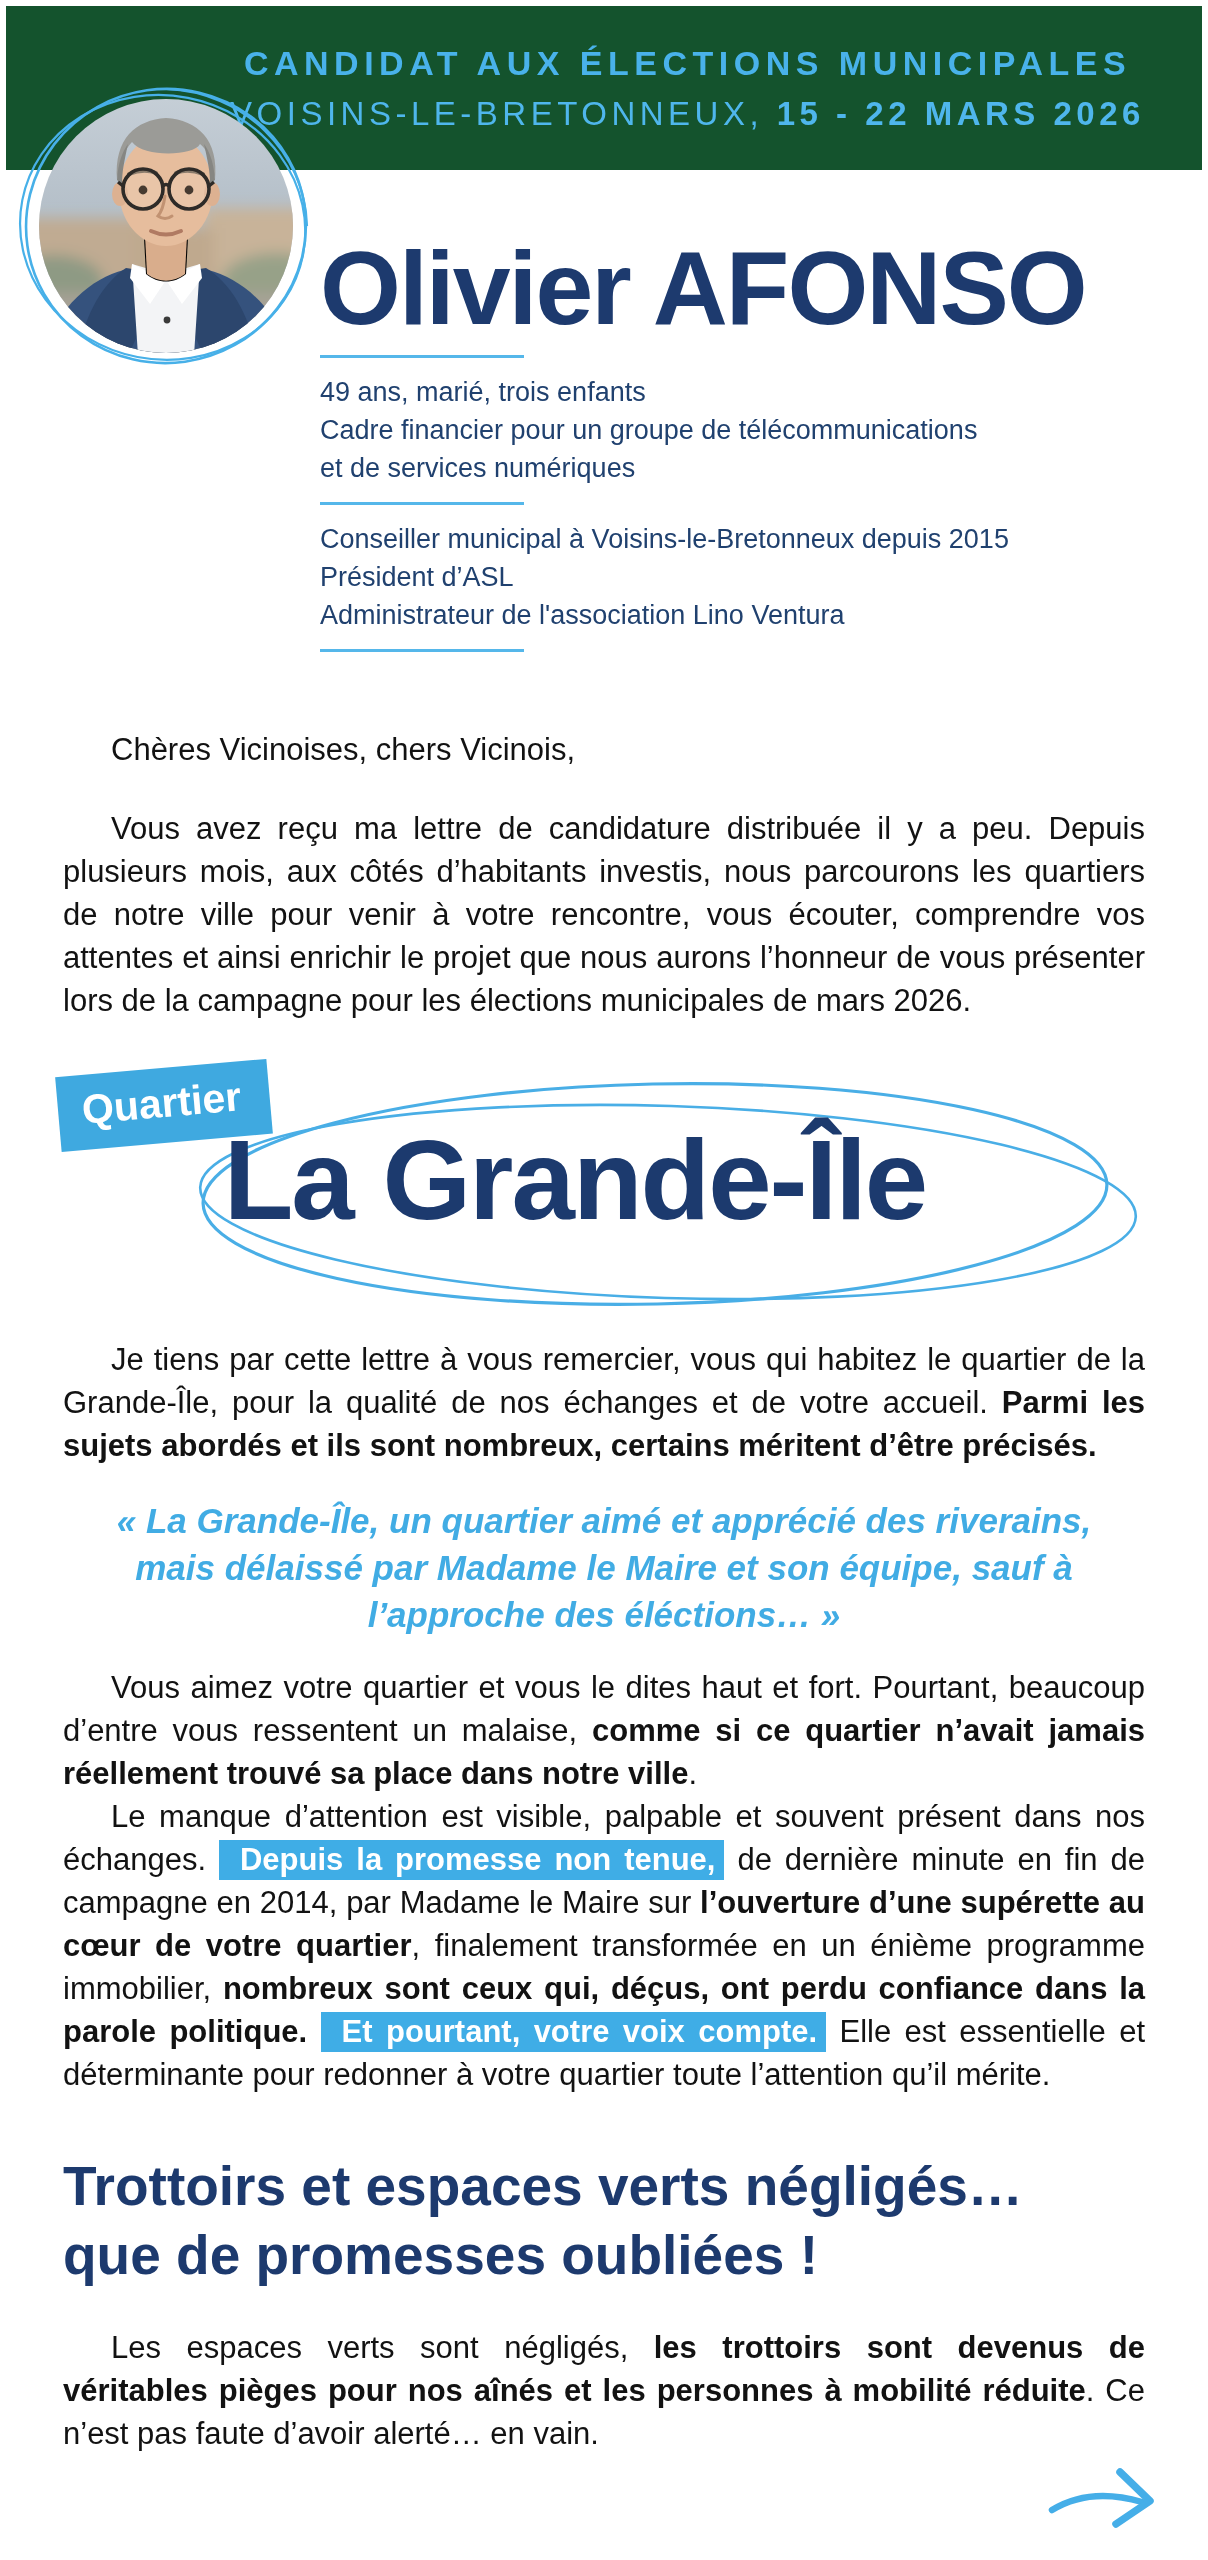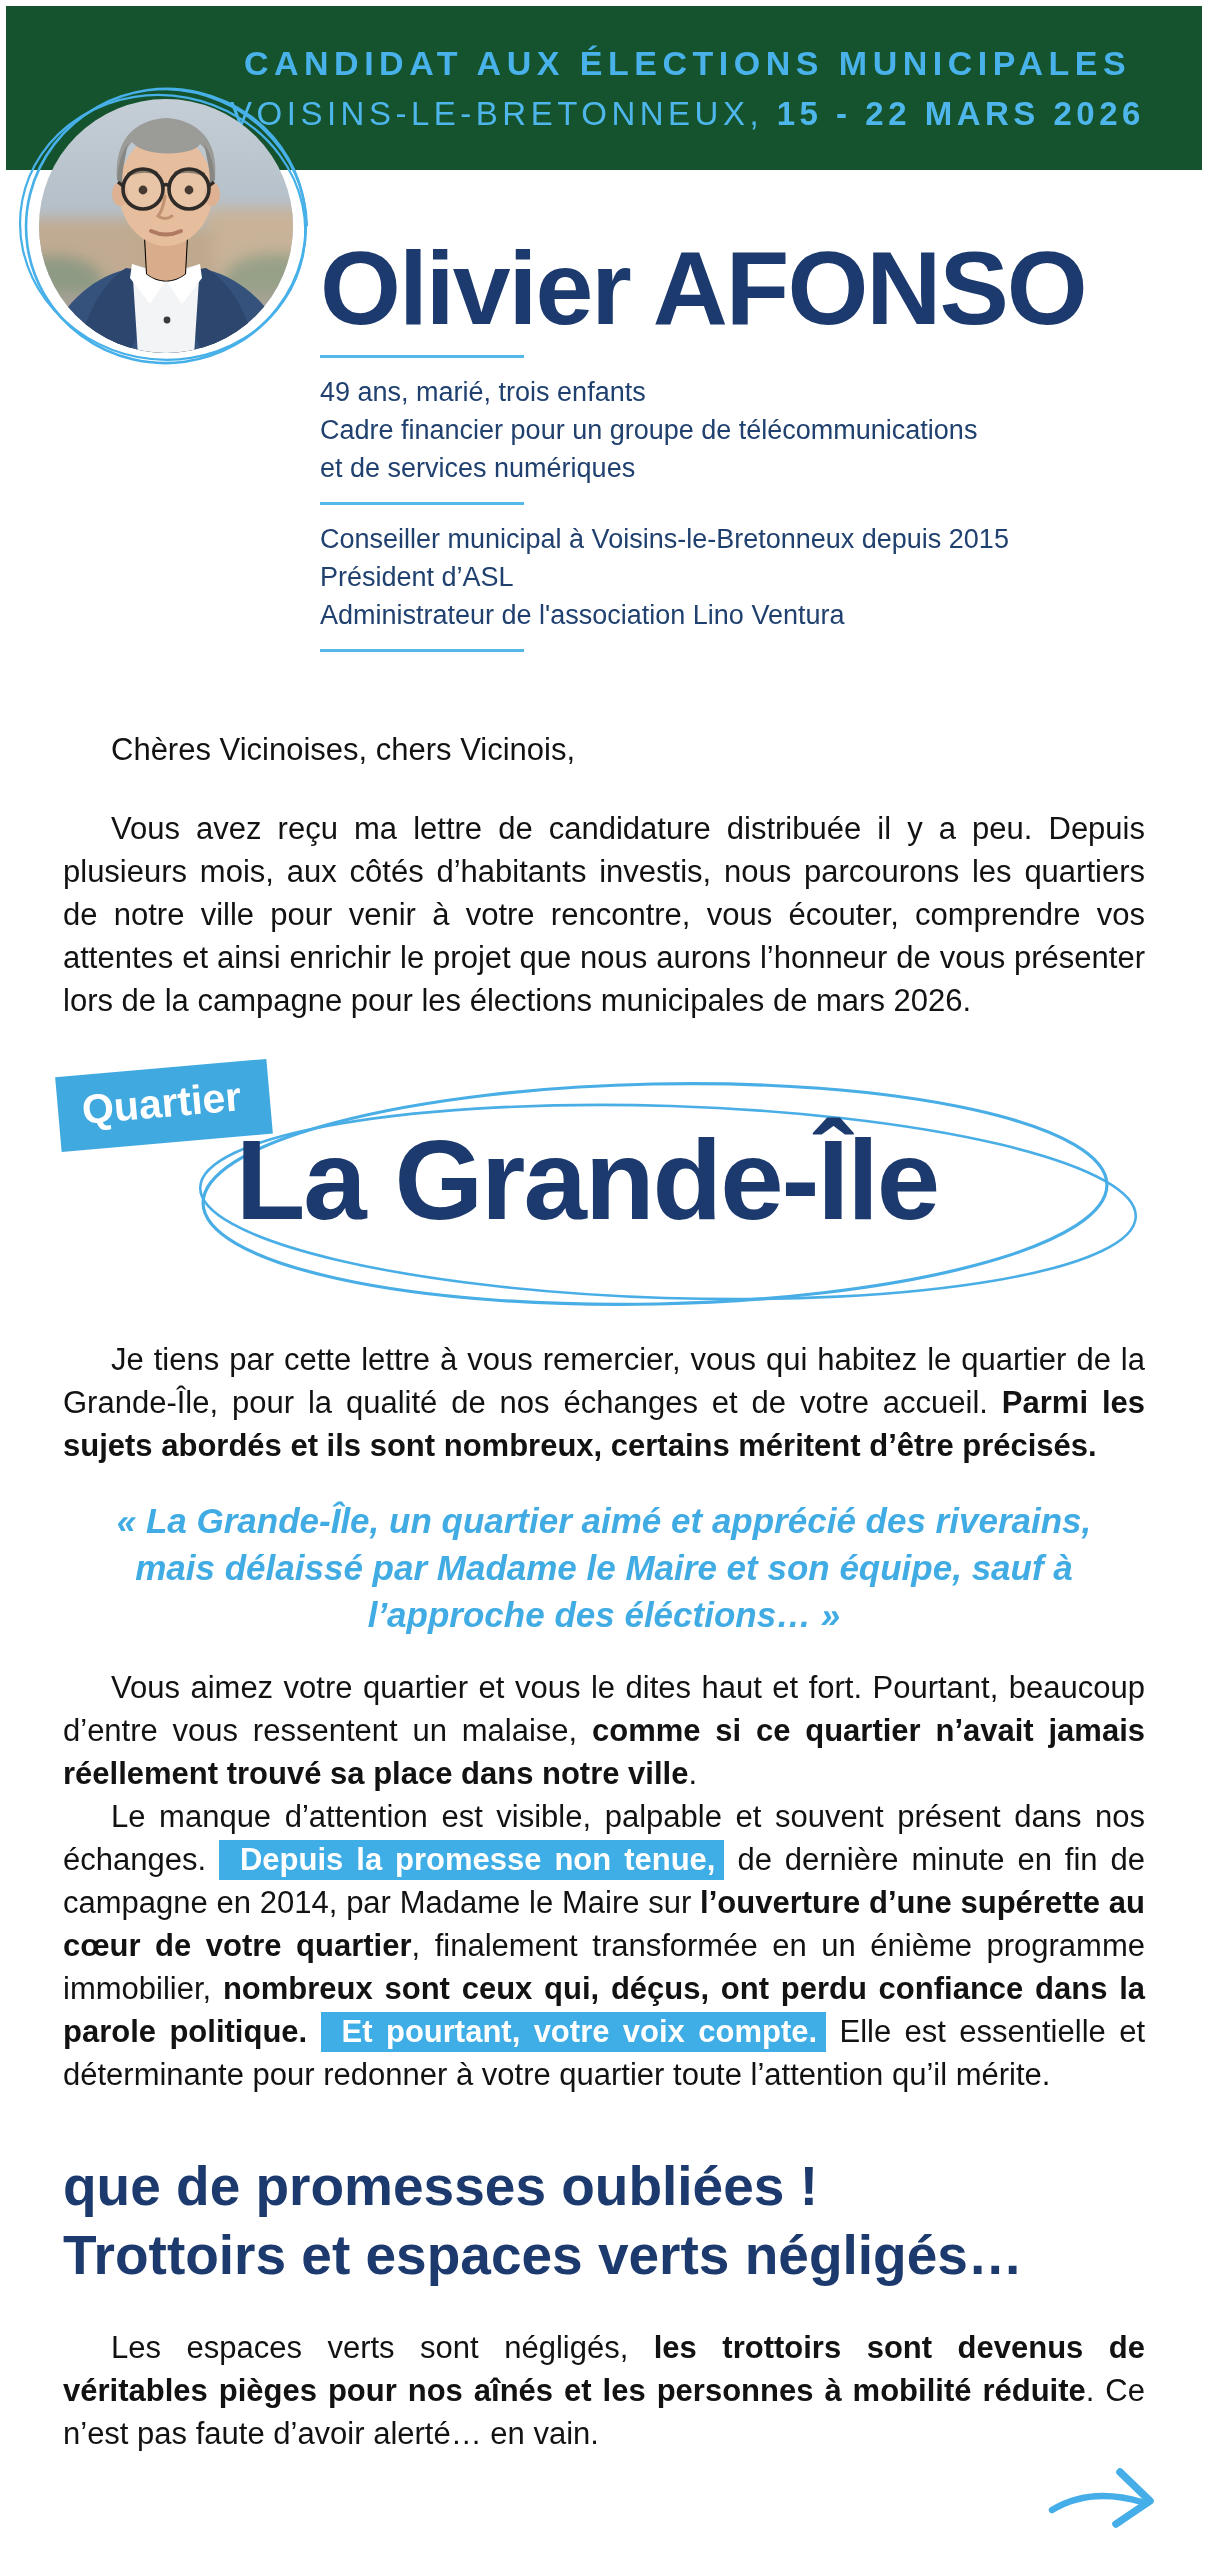--- a/index.html
+++ b/index.html
@@ -61,21 +61,21 @@
   .section-title{position:absolute;left:0;top:1066px;width:1208px;height:262px;}
   .title-ellipse{position:absolute;left:0;top:0;width:1208px;height:262px;}
   .quartier-badge{
     position:absolute;left:58px;top:2px;
     transform:rotate(-5deg);
     background:#3fa9e0;color:#ffffff;
     font-size:41px;font-weight:700;
     padding:12px 28px 16px 24px;
   }
   .big-title{
-    position:absolute;left:12px;top:48px;width:1150px;
+    position:absolute;left:0;top:48px;width:1150px;
     text-align:center;
     font-size:114px;font-weight:700;letter-spacing:-2px;
     color:#1c3a6e;white-space:nowrap;
   }
 
   
   .quote{
     margin:30px 0 28px 0;
     text-align:center;
     color:#41ace4;
@@ -206,22 +206,22 @@
       <div>« La Grande-Île, un quartier aimé et apprécié des riverains,</div>
       <div>mais délaissé par Madame le Maire et son équipe, sauf à</div>
       <div>l’approche des éléctions… »</div>
     </div>
 
     <p class="para"><span>Vous aimez votre quartier et vous le dites haut et fort. Pourtant, beaucoup d’entre vous ressentent un malaise, </span><span class="b">comme si ce quartier n’avait jamais réellement trouvé sa place dans notre ville</span><span>.</span></p>
 
     <p class="para"><span>Le manque d’attention est visible, palpable et souvent présent dans nos échanges. </span><span class="hl">Depuis la promesse non tenue,</span><span> de dernière minute en fin de campagne en 2014, par Madame le Maire sur </span><span class="b">l’ouverture d’une supérette au cœur de votre quartier</span><span>, finalement transformée en un énième programme immobilier, </span><span class="b">nombreux sont ceux qui, déçus, ont perdu confiance dans la parole politique.</span><span> </span><span class="hl">Et pourtant, votre voix compte.</span><span> Elle est essentielle et déterminante pour redonner à votre quartier toute l’attention qu’il mérite.</span></p>
 
     <div class="heading">
+      <div>Trottoirs et espaces verts négligés…</div>
       <div>que de promesses oubliées !</div>
-      <div>Trottoirs et espaces verts négligés…</div>
     </div>
 
     <p class="para mt"><span>Les espaces verts sont négligés, </span><span class="b">les trottoirs sont devenus de véritables pièges pour nos aînés et les personnes à mobilité réduite</span><span>. Ce n’est pas faute d’avoir alerté… en vain.</span></p>
   </div>
 
   <svg class="arrow" viewBox="0 0 118 82" fill="none" stroke="#45aee8" stroke-linecap="round" stroke-linejoin="round">
     <path d="M6,52 C32,36 62,34 96,44" stroke-width="6.5"></path>
     <path d="M74,14 L104,43 L70,66" stroke-width="7.5"></path>
   </svg>
 

